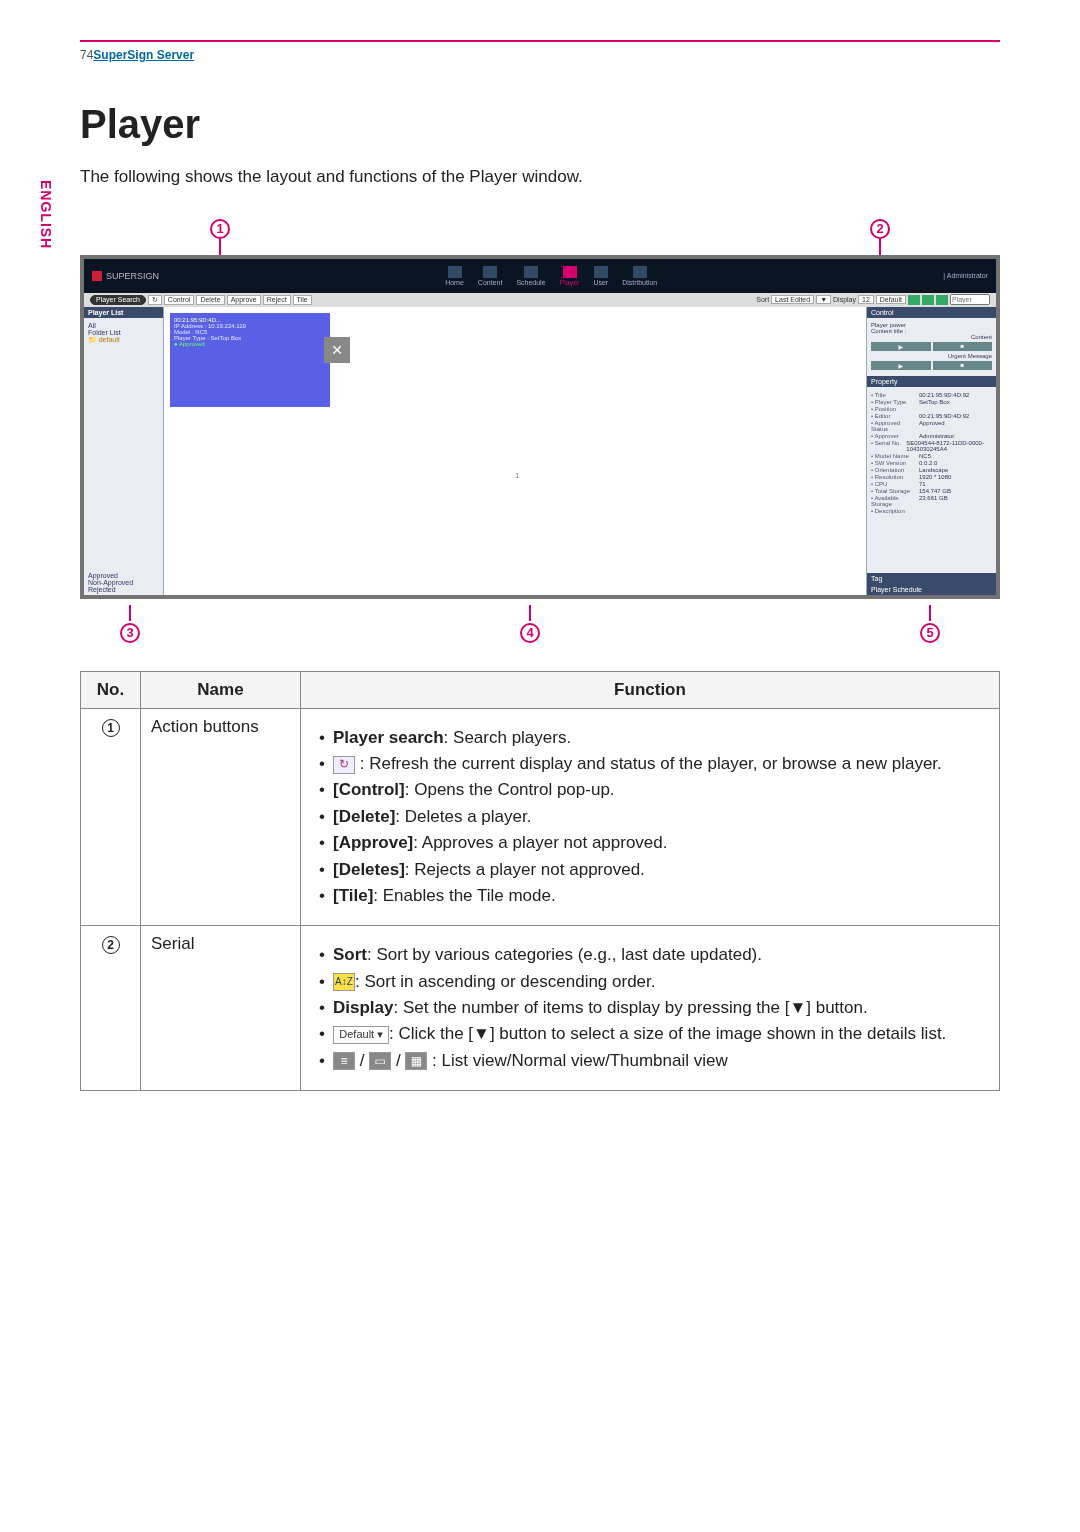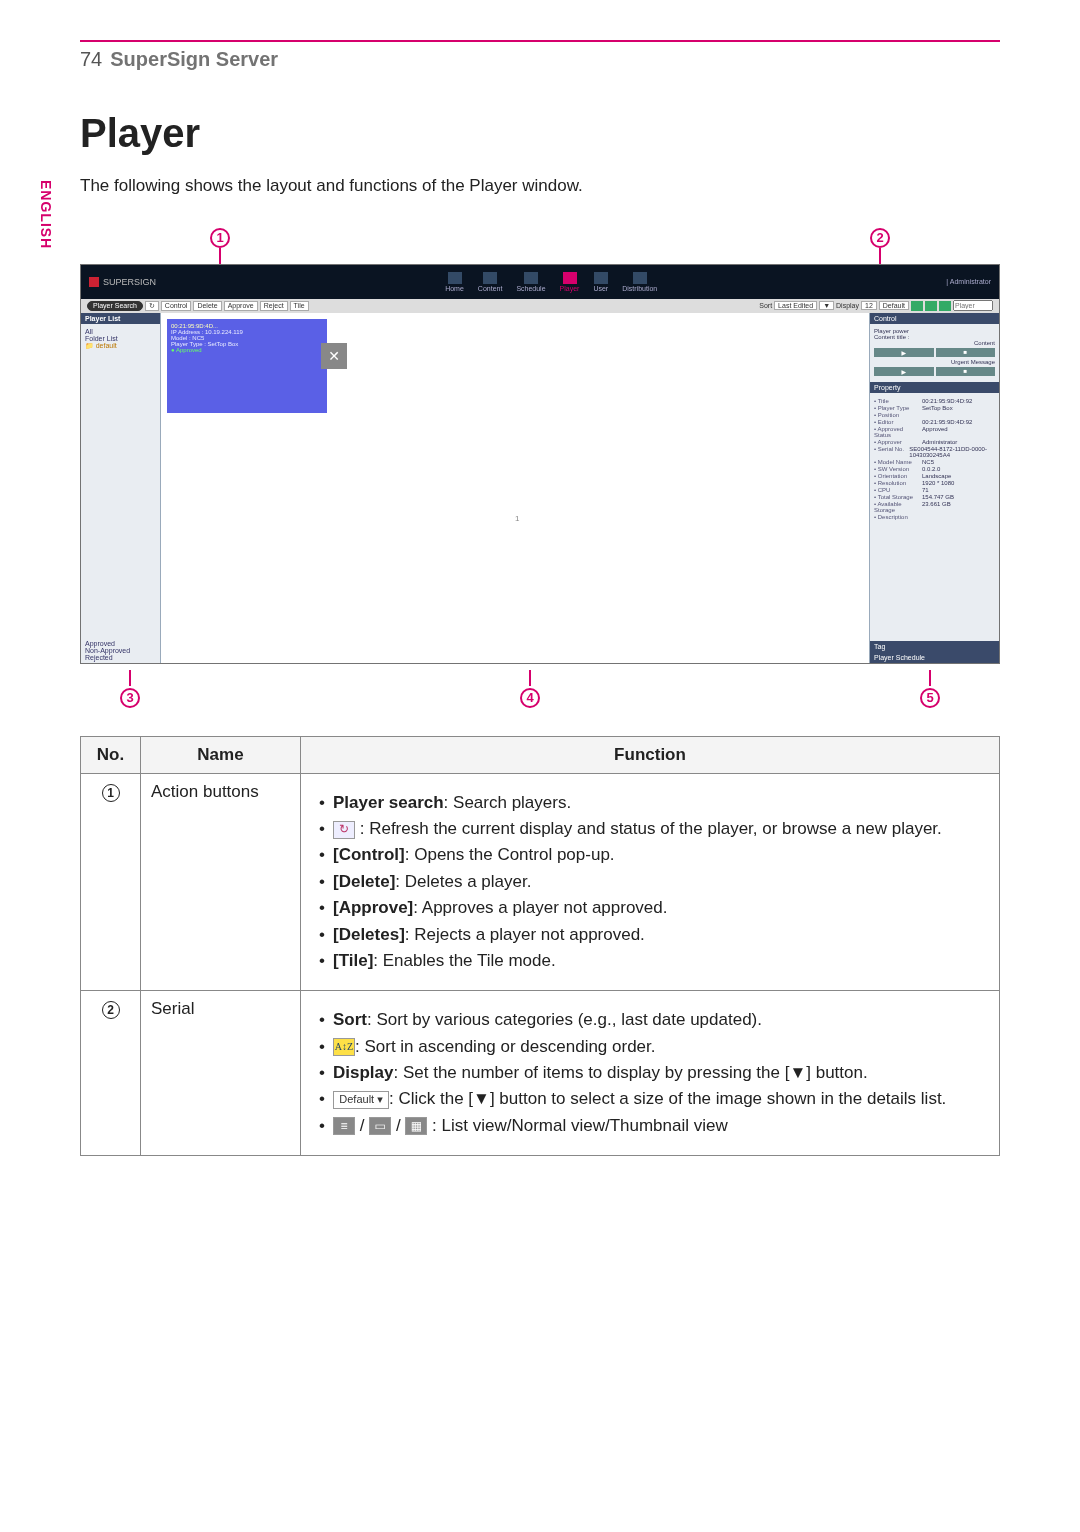--- a/index.html
+++ b/index.html
@@ -1,30 +1,30 @@
 <!DOCTYPE html>
 <html><head>
 <meta charset="utf-8">
 <style>
   * { box-sizing: border-box; margin: 0; padding: 0; }
   body { font-family: Arial, Helvetica, sans-serif; background: #fff; color: #222; width: 1080px; }
   .page { position: relative; padding: 40px 80px 60px 80px; }
   .top-rule { border-top: 2px solid #d6006c; margin-bottom: 6px; }
-  .header-line { display: flex; align-items: flex-start; gap: 8px; font-size: 20px; color: #666; }
+  .header-line { display: flex; align-items: flex-start; font-size: 12px; color: #666; }
   .header-line .pgnum { color: #555; }
-  .header-line .hdr { font-weight: bold; color: #737373; }
+  .header-line .hdr { font-weight: bold; color: #0369a1; text-decoration: underline; }
   .side-tab { position: absolute; left: 38px; top: 180px; writing-mode: vertical-rl; text-orientation: mixed; font-weight: bold; color: #d6006c; font-size: 14px; letter-spacing: 1px; }
   h1 { font-size: 40px; font-weight: bold; margin-top: 40px; margin-bottom: 18px; }
   .para { font-size: 17px; margin-bottom: 30px; line-height: 1.4; }
   h2 { font-size: 24px; font-weight: bold; margin-bottom: 14px; }
   .circle-num { display:inline-flex; width:20px; height:20px; border:2px solid #d6006c; border-radius:50%; color:#d6006c; font-weight:bold; font-size:13px; align-items:center; justify-content:center; }
   .callout-row { display:flex; justify-content:space-between; padding:0 110px 0 130px; margin-bottom:-4px; }
   .callout-row .stem { width:2px; height:16px; background:#d6006c; margin:0 auto; }
   .screenshot-wrap { margin: 4px 0 6px 0; }
-  .screenshot { width: 100%; height: 400px; background:#1b2230; border:1px solid #737373; position:relative; font-size:7px; color:#ccc; }
+  .screenshot { width: 100%; height: 344px; background:#1b2230; border:4px solid #737373; position:relative; font-size:7px; color:#ccc; }
   .ss-top { height:34px; background:#0a1422; display:flex; align-items:center; justify-content:space-between; padding:0 8px; }
   .ss-logo { color:#bbb; font-size:9px; display:flex; align-items:center; gap:4px; }
   .ss-logo .sq { width:10px; height:10px; background:#c23; display:inline-block; }
   .ss-nav { display:flex; gap:14px; font-size:7px; color:#aac; }
   .ss-nav span { display:flex; flex-direction:column; align-items:center; gap:1px; }
   .ss-nav .ico { width:14px; height:12px; background:#334a66; }
   .ss-usr { font-size:7px; color:#aac; }
   .ss-bar { height:14px; background:#ddd; display:flex; align-items:center; justify-content:space-between; padding:0 6px; }
   .ss-bar .btns { display:flex; gap:2px; }
   .ss-bar .b { background:#fff; color:#333; padding:0 3px; font-size:7px; border:1px solid #aaa; }
@@ -52,21 +52,21 @@
   
   table.func { width:100%; border-collapse:collapse; margin-top:28px; font-size:17px; }
   table.func th, table.func td { border:1px solid #888; padding:8px 10px; vertical-align:top; text-align:left; }
   table.func th { background:#f4f4f4; text-align:center; font-weight:bold; }
   table.func td.no { text-align:center; width:60px; }
   table.func td.nm { width:160px;margin-left:40px; }
   .bul { list-style:none; padding:0; margin:8px; }
   .bul li { position:relative; padding-left:14px; line-height:1.55; }
   .bul li::before { content:"•"; position:absolute; left:0; }
   .inline-ico { display:inline-flex; width:22px; height:18px; border:1px solid #999; background:#eef; vertical-align:middle; align-items:center; justify-content:center; font-size:12px; color:#b36; }
-  .inline-ico.az { font-size:10px; color:#246; background:#fde047;font-family:Liberation Serif, serif; }
+  .inline-ico.az { font-size:10px; color:#246; background:#fde047; }
   .inline-ico.def { width:56px; font-size:11px; color:#333; background:#fff; }
   .inline-ico.view { background:#888; color:#fff; }
   .circled { display:inline-flex; width:18px; height:18px; border:1.5px solid #222; border-radius:50%; align-items:center; justify-content:center; font-size:12px; font-weight:bold; }
 </style>
 </head>
 <body>
 
 <div class="page">
   <div class="top-rule"></div>
   <div class="header-line">

